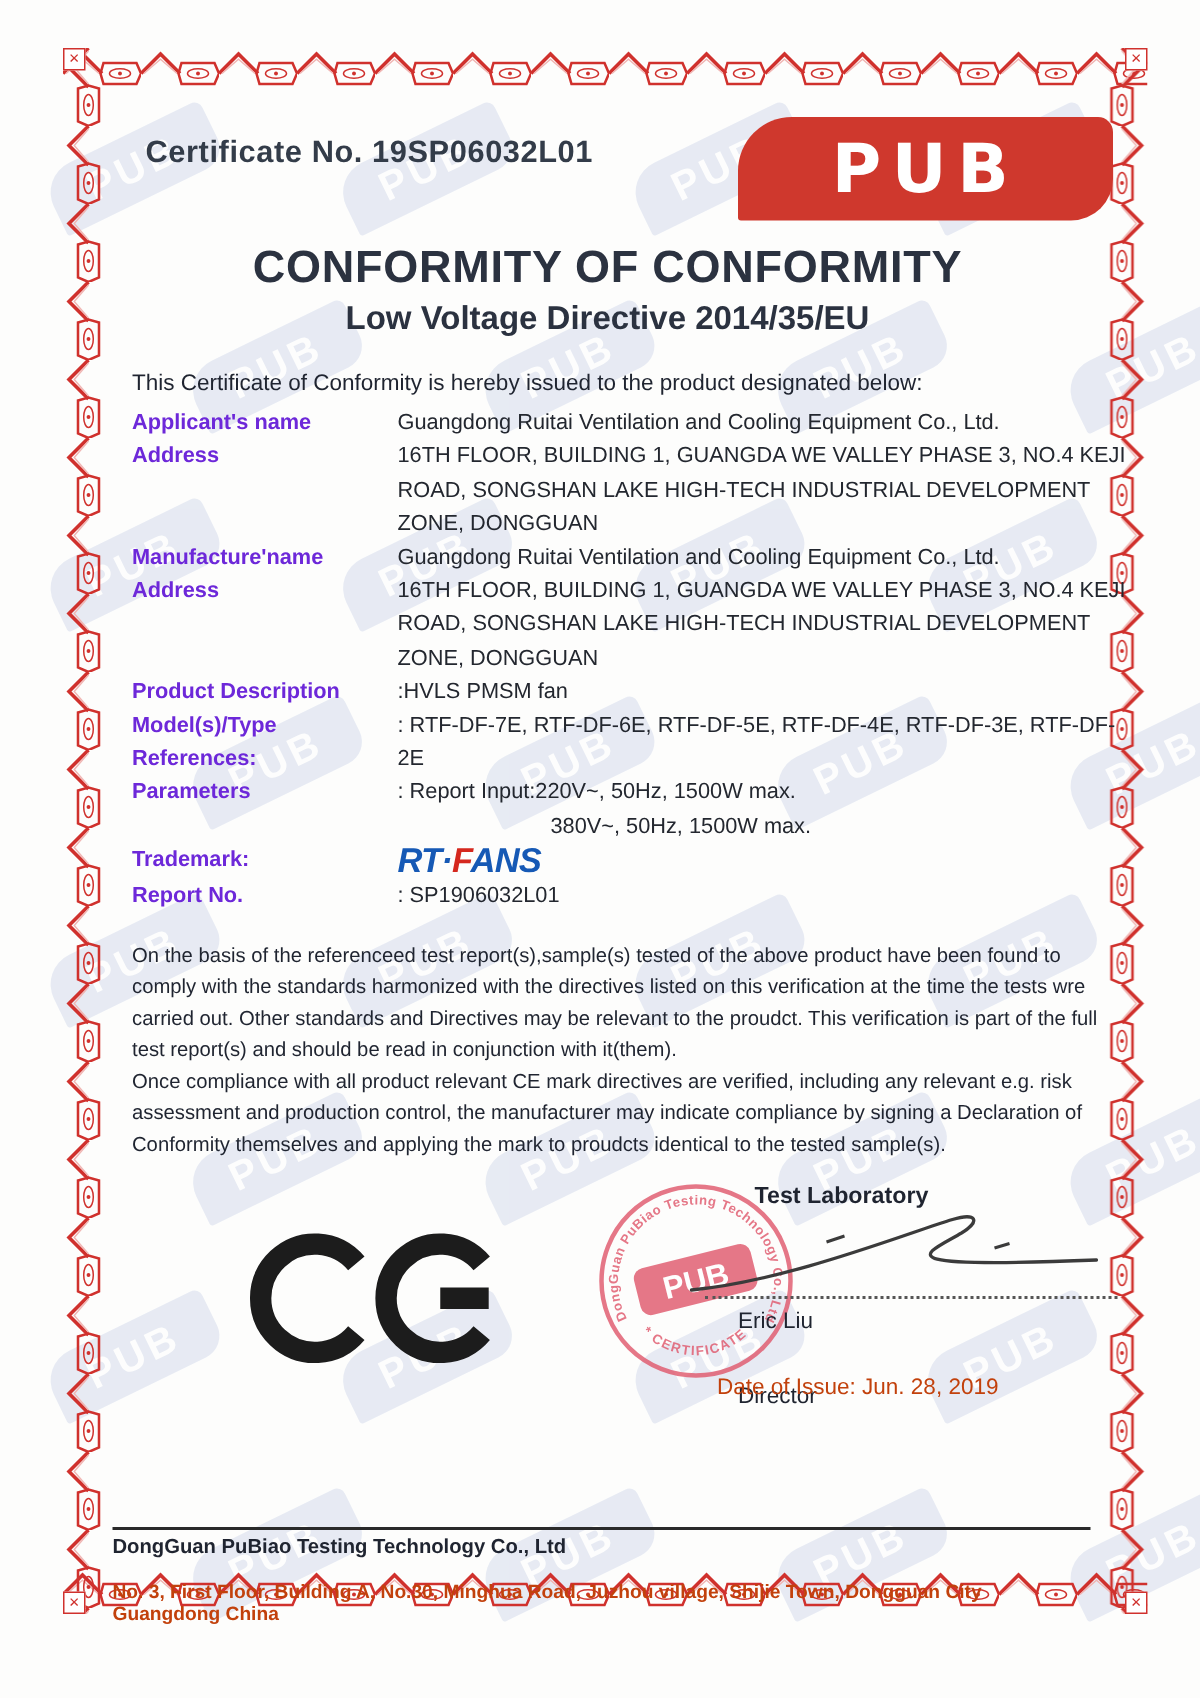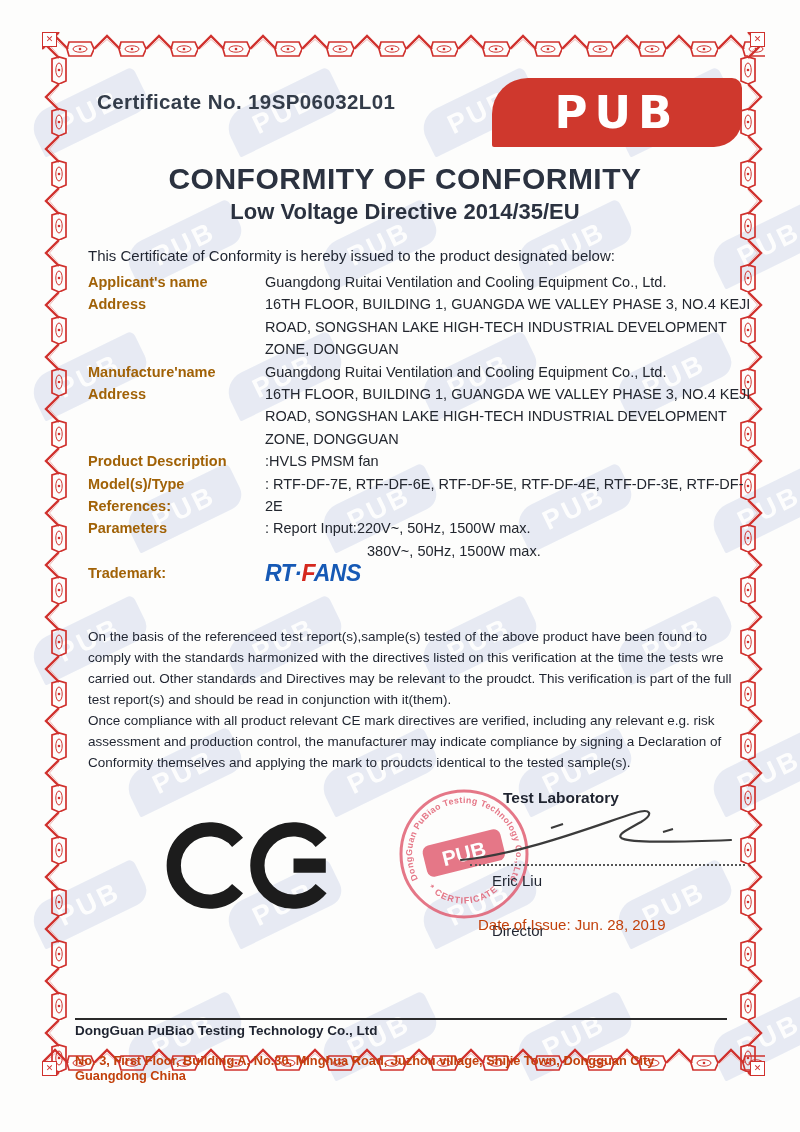--- a/index.html
+++ b/index.html
@@ -34,21 +34,21 @@
     background:#cf382d;border-radius:36px 10px 28px 2px;
     display:flex;align-items:center;justify-content:center;
   }
   .pub-logo span{color:#fff;font-weight:bold;font-size:45px;letter-spacing:7px;font-family:"DejaVu Sans",sans-serif;}
   .title{position:absolute;z-index:3;left:60px;width:690px;top:162px;text-align:center;font-size:30px;font-weight:bold;color:#2b3240;letter-spacing:.5px;}
   .subtitle{position:absolute;z-index:3;left:60px;width:690px;top:199px;text-align:center;font-size:22px;font-weight:bold;color:#2b3240;}
   .intro{position:absolute;z-index:3;left:88px;top:247px;font-size:15px;color:#1f2430;}
   
   .fields{position:absolute;z-index:3;left:88px;top:271px;width:665px;font-size:14.5px;line-height:22.4px;}
   .row{display:flex;}
-  .lbl{width:177px;flex-shrink:0;font-weight:bold;color:#a16207;}
+  .lbl{width:177px;flex-shrink:0;font-weight:bold;color:#6d28d9;}
   .val{flex:1;color:#23272f;}
   .indent-params{padding-left:102px;}
   .indent-std{padding-left:8px;}
   .tm-logo{font-style:italic;font-weight:bold;font-size:23px;line-height:23px;letter-spacing:-.5px;}
   .tm-blue{color:#1659b5;}
   .tm-red{color:#d5281e;}
   
   .paras{position:absolute;z-index:3;left:88px;top:626px;width:655px;font-size:13.5px;line-height:21px;color:#1f2430;}
   .paras p{margin:0;}
   
@@ -203,20 +203,24 @@
       <span class="lbl">Parameters</span>
       <span class="val">
         <div>: Report Input:220V~, 50Hz, 1500W max.</div>
         <div class="indent-params">380V~, 50Hz, 1500W max.</div>
       </span>
     </div>
     <div class="row" style="height:24px;">
       <span class="lbl">Trademark:</span>
       <span class="val tm-logo"><span class="tm-blue">RT·</span><span class="tm-red">F</span><span class="tm-blue">ANS</span></span>
     </div>
+    <div class="row">
+      <span class="lbl">Report No.</span>
+      <span class="val">: SP1906032L01</span>
+    </div>
   </div>
 
   <div class="paras">
     <p>On the basis of the referenceed test report(s),sample(s) tested of the above product have been found to comply with the standards harmonized with the directives listed on this verification at the time the tests wre carried out. Other standards and Directives may be relevant to the proudct. This verification is part of the full test report(s) and should be read in conjunction with it(them).</p>
     <p>Once compliance with all product relevant CE mark directives are verified, including any relevant e.g. risk assessment and production control, the manufacturer may indicate compliance by signing a Declaration of Conformity themselves and applying the mark to proudcts identical to the tested sample(s).</p>
   </div>
 
   <svg class="ce-svg" width="172" height="95" viewBox="0 0 180 100" aria-label="CE">
     <path d="M81.1,25.6 A38,38 0 1 0 81.1,74.4" fill="none" stroke="#1c1c1c" stroke-width="15"></path>
     <path d="M169.1,25.6 A38,38 0 1 0 169.1,74.4" fill="none" stroke="#1c1c1c" stroke-width="15"></path>

